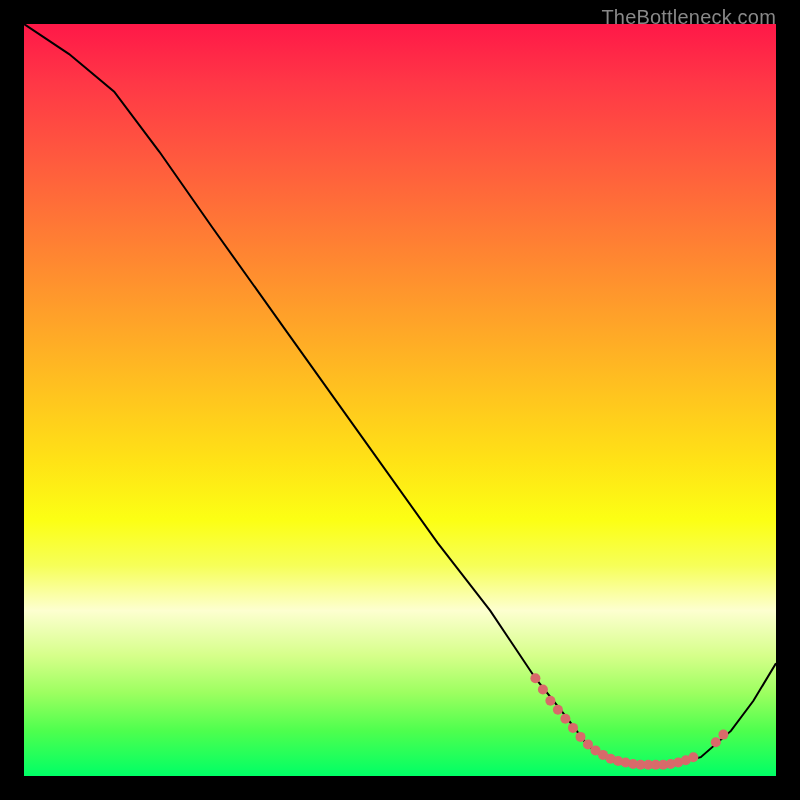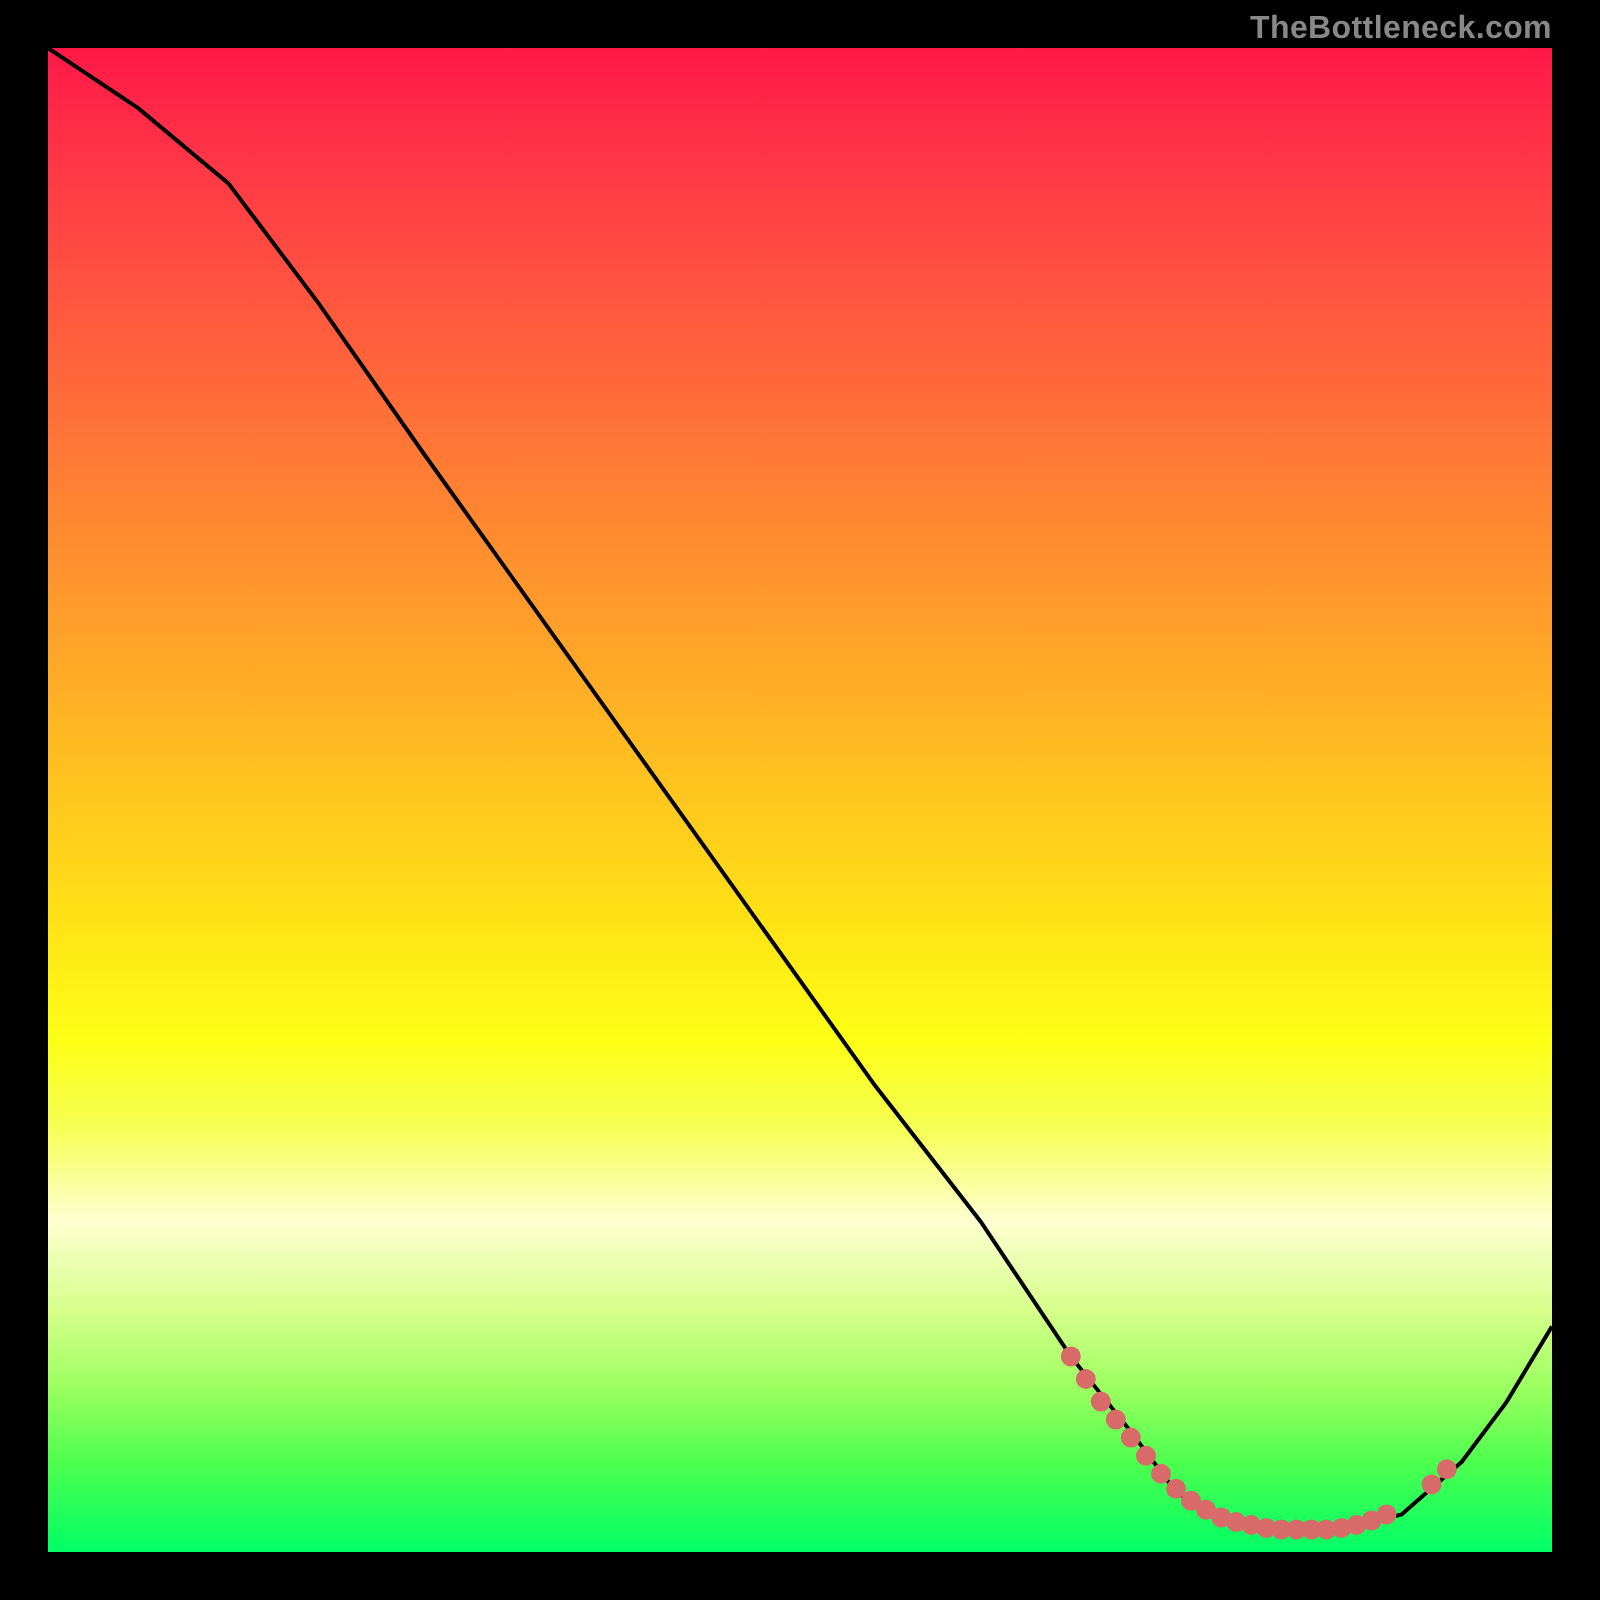--- a/index.html
+++ b/index.html
@@ -36,22 +36,22 @@
       #9cff60 89%,
       #4eff4e 94%,
       #00ff66 100%
     );
   }
   .watermark {
     position: absolute;
     top: 6px;
     right: 24px;
     color: #888;
-    font-size: 16px;
-    font-weight: 700;
+    font-size: 20px;
+    font-weight: 400;
     letter-spacing: 0.2px;
   }
   svg.curve {
     position: absolute;
     left: 0;
     top: 0;
     width: 752px;
     height: 752px;
   }
   .curve-path {

